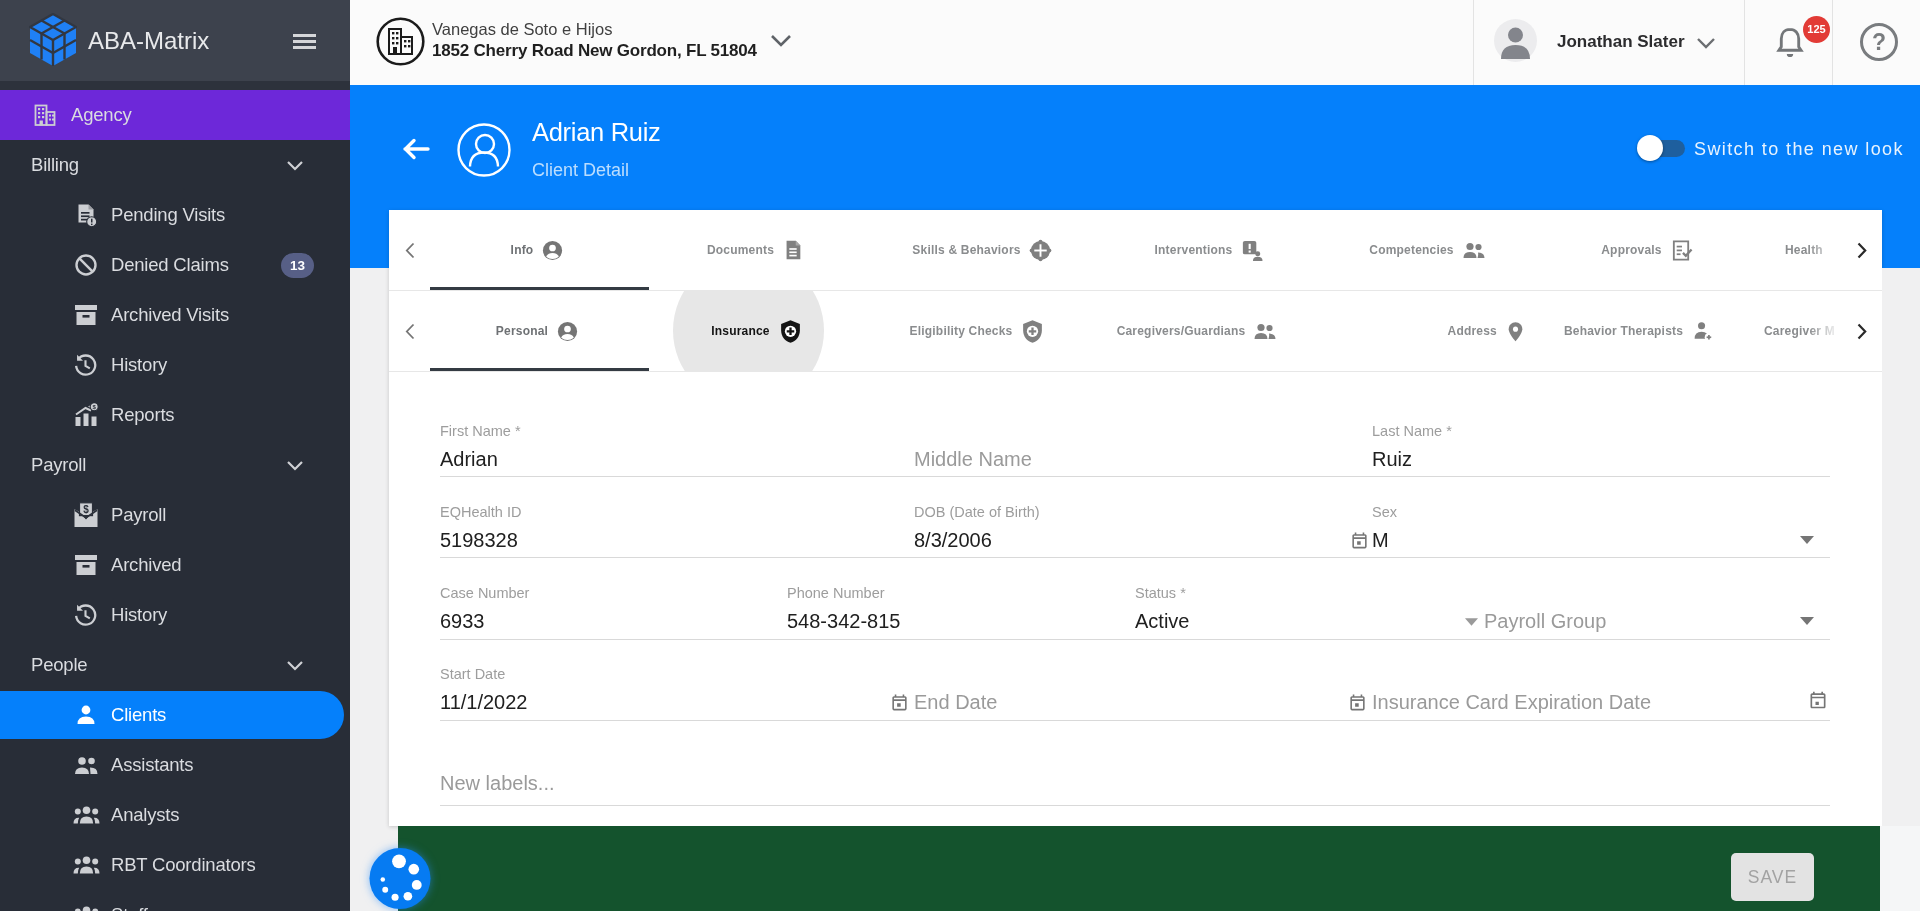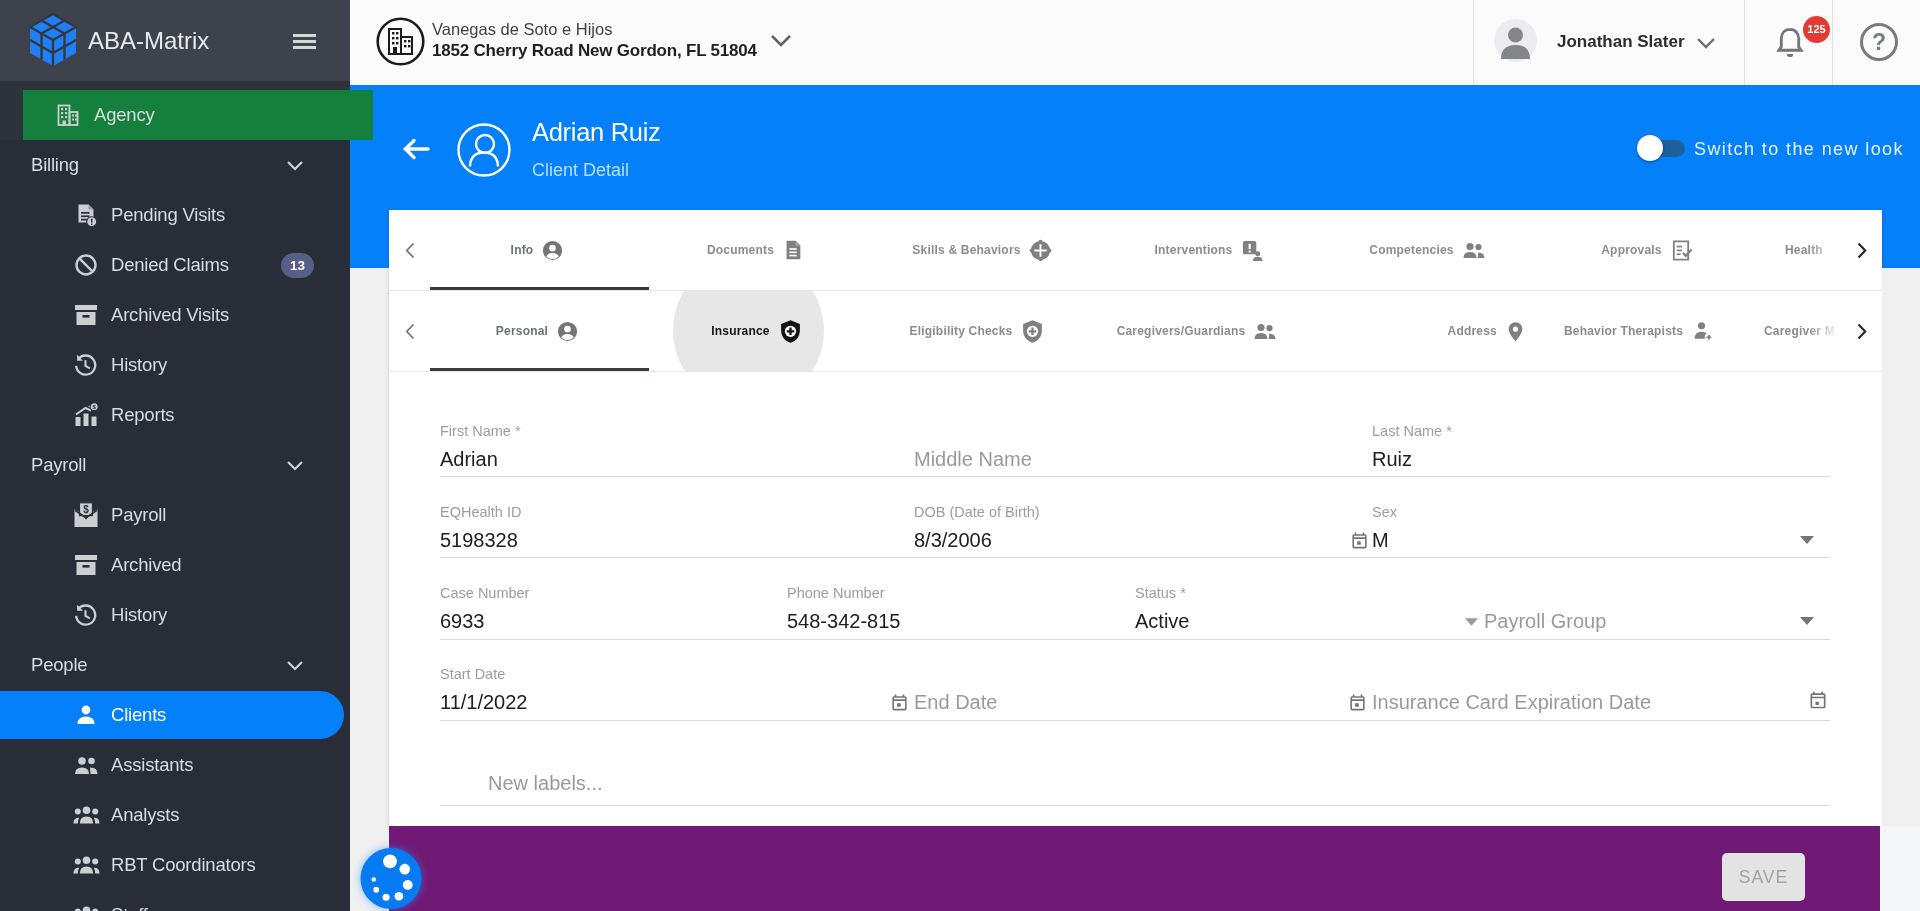--- a/index.html
+++ b/index.html
@@ -11,21 +11,21 @@
   #topbar { left:350px; top:0; width:1570px; height:85px; background:#fbfbfb; }
   .vdiv { position:absolute; top:0; width:1px; height:85px; background:#e3e3e3; }
 
   
   #bluehdr { left:350px; top:85px; width:1570px; height:183px; background:#0580fb; }
 
   
   #sidebar { left:0; top:0; width:350px; height:911px; background:#2d323c;border-radius:16px; }
   #logobar { left:0; top:0; width:350px; height:81px; background:#3d424d; }
   .navrow { position:absolute; left:0; width:350px; height:50px; }
-  .nav-top { background:#15803d;margin-left:23px; }
+  .nav-top { background:#6d28d9; }
   .navtext { position:absolute; color:#dadce0; font-size:18.5px; top:50%; transform:translateY(-50%); white-space:nowrap; letter-spacing:-.2px; }
   .secblock { position:absolute; left:0; width:350px; background:#282d37; }
   .badge13 { position:absolute; left:281px; top:13px; width:33px; height:25px; border-radius:13px; background:#575f86; color:#fff; font-size:13.5px; font-weight:bold; text-align:center; line-height:26px; }
   #clientpill { position:absolute; left:0; top:1px; width:344px; height:48px; background:#0580fb; border-radius:0 24px 24px 0; }
   .icon { position:absolute; }
 
   
   #card { left:389px; top:210px; width:1493px; height:616px; background:#fff; box-shadow:0 1px 4px rgba(0,0,0,.18); }
   .tabrow { position:absolute; left:0; width:1493px; height:81px; background:#fff; border-bottom:1px solid #e7e7e7; overflow:hidden; }
   .tabitem { position:absolute; top:0; height:80px; display:flex; align-items:center; justify-content:center; gap:8px; color:#8a8c8e; font-size:12px; font-weight:bold; white-space:nowrap; letter-spacing:.2px; }
@@ -33,21 +33,21 @@
   .chevL, .chevR { position:absolute; top:0; height:80px; width:41px; display:flex; align-items:center; justify-content:center; background:#fff; }
   .ripple { position:absolute; left:284px; top:-36px; width:151px; height:151px; border-radius:50%; background:#e7e7e7; }
 
   
   .flabel { position:absolute; color:#9d9d9d; font-size:14.5px; white-space:nowrap; }
   .fvalue { position:absolute; color:#202020; font-size:20px; white-space:nowrap; }
   .fph    { position:absolute; color:#9a9a9a; font-size:20px; white-space:nowrap; }
   .uline  { position:absolute; left:51px; width:1390px; height:1px; background:#d9d9d9; }
 
   
-  #footer { left:389px; top:826px; width:1491px; height:85px; background:#701a75; }
+  #footer { left:398px; top:826px; width:1491px; height:85px; background:#14532d; }
   #savebtn { position:absolute; left:1333px; top:27px; width:83px; height:48px; background:#e3e3e3; border-radius:5px; color:#a2a2a2; font-size:17.5px; text-align:center; line-height:48px; letter-spacing:1px; }
 </style>
 </head>
 <body>
 
 <div id="topbar" class="abs">
   <div class="vdiv" style="left:1123px"></div>
   <div class="vdiv" style="left:1394px"></div>
   <div class="vdiv" style="left:1482px"></div>
 
@@ -514,21 +514,21 @@
   <div class="fph" style="left:525px; top:481px;">End Date</div>
   <svg class="abs" style="left:959px; top:483px" width="19" height="19" viewBox="0 0 24 24" fill="#757575">
       <path d="M19 4h-1V2h-2v2H8V2H6v2H5c-1.1 0-2 .9-2 2v14c0 1.1.9 2 2 2h14c1.1 0 2-.9 2-2V6c0-1.1-.9-2-2-2zm0 16H5V10h14v10zM5 8V6h14v2H5zm4 5h4.5v4.5H9v-4.5z"></path>
     </svg>
   <div class="fph" style="left:983px; top:481px;">Insurance Card Expiration Date</div>
   <svg class="abs" style="left:1419px; top:480px" width="20" height="20" viewBox="0 0 24 24" fill="#757575">
       <path d="M19 4h-1V2h-2v2H8V2H6v2H5c-1.1 0-2 .9-2 2v14c0 1.1.9 2 2 2h14c1.1 0 2-.9 2-2V6c0-1.1-.9-2-2-2zm0 16H5V10h14v10zM5 8V6h14v2H5zm4 6h4v4H9v-4z"></path>
     </svg>
   <div class="uline" style="top:510px;"></div>
 
-  <div class="fph" style="left:51px; top:562px;margin-left:48px;">New labels...</div>
+  <div class="fph" style="left:51px; top:562px;">New labels...</div>
   <div class="uline" style="top:595px;"></div>
 </div>
 
 <div id="footer" class="abs">
   <div id="savebtn">SAVE</div>
 
   <svg class="abs" style="left:-30px; top:21px; filter:drop-shadow(0 0 4px rgba(40,140,250,.55));" width="64" height="63" viewBox="0 0 64 64">
     <circle cx="32" cy="32" r="31" fill="#067bf2"></circle>
     <g fill="#fff">
       <circle cx="31" cy="14.5" r="7"></circle>

